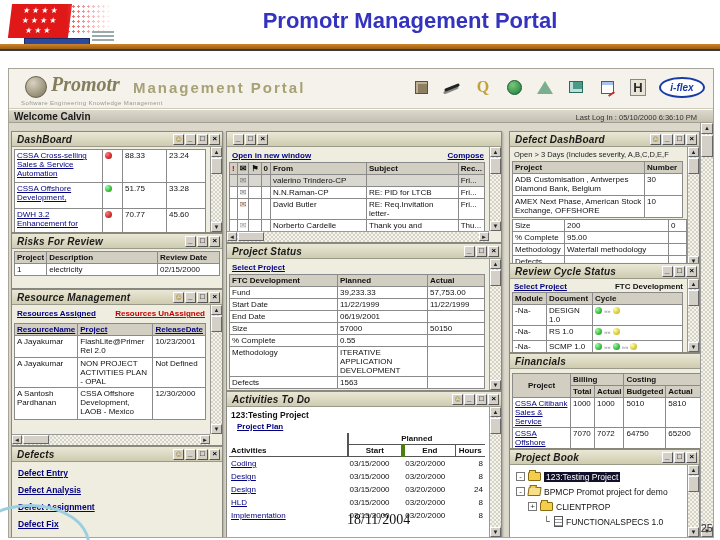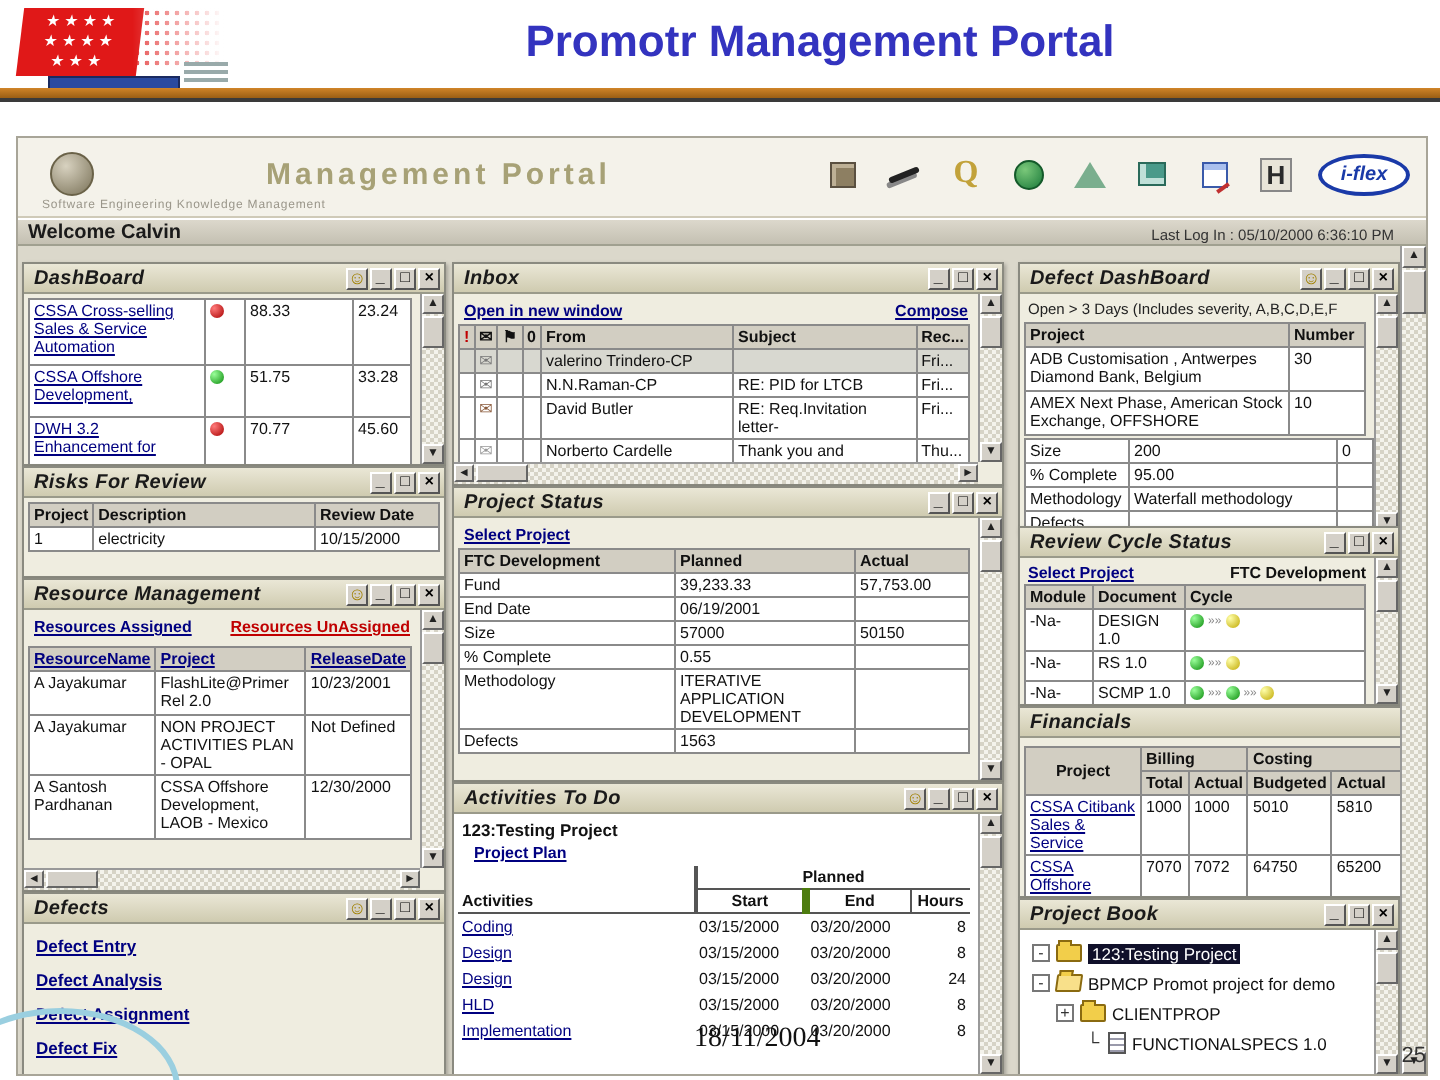--- a/index.html
+++ b/index.html
@@ -133,20 +133,21 @@
   <div class="strip"></div>
   <div class="cap"></div>
 </div>
 <div class="slide-title">Promotr Management Portal</div>
 <div class="divider"></div>
 
 <div class="portal">
 
   <div class="pheader">
     <div class="brand-globe"></div>
+    <div class="brand-name">Promotr</div>
     <div class="brand-tagline">Software Engineering Knowledge Management</div>
     <div class="brand-product">Management Portal</div>
     <div class="toolbar">
       <div class="tool">
           <span class="ico-cube"></span>
         </div>
       <div class="tool">
           <span class="ico-pen"></span>
         </div>
       <div class="tool">
@@ -183,21 +184,21 @@
       <span class="wb">_</span>
       <span class="wb">□</span>
       <span class="wb">×</span>
     </div>
     <div class="bd">
       <table class="t" style="width:calc(100% - 14px);">
         <tbody>
             <tr>
           <td style="width:88px; height:33px;"><a class="plink">CSSA Cross-selling Sales &amp; Service Automation</a></td>
           <td class="ctr" style="width:20px;"><span class="dot dot-red"></span></td>
-          <td class="num" style="width:54px;">88.33</td>
+          <td class="num" style="width:44px;">88.33</td>
           <td class="num">23.24</td>
         </tr>
         <tr>
           <td style="height:26px;"><a class="plink">CSSA Offshore Development,</a></td>
           <td class="ctr"><span class="dot dot-green"></span></td>
           <td class="num">51.75</td>
           <td class="num">33.28</td>
         </tr>
         <tr>
           <td style="height:24px;"><a class="plink">DWH 3.2 Enhancement for</a></td>
@@ -226,21 +227,21 @@
       <table class="t">
         <tbody>
             <tr>
           <th style="width:30px;">Project</th>
           <th>Description</th>
           <th style="width:62px;">Review Date</th>
         </tr>
         <tr>
           <td>1</td>
           <td>electricity</td>
-          <td>10/15/2000</td>
+          <td>02/15/2000</td>
         </tr>
       </tbody>
         </table>
     </div>
   </div>
 
   <div class="panel" style="left:2px; top:220px; width:212px; height:157px;">
     <div class="tb">
       <span class="ttl">Resource Management</span>
       <span class="wb sm">☺</span>
@@ -302,21 +303,20 @@
       <div><a class="blink">Defect Entry</a></div>
       <div><a class="blink">Defect Analysis</a></div>
       <div><a class="blink">Defect Assignment</a></div>
       <div><a class="blink">Defect Fix</a></div>
       <div><a class="blink">Defect Closure</a></div>
     </div>
   </div>
 
   <div class="panel" style="left:217px; top:62px; width:276px; height:112px;">
     <div class="tb">
-      <span class="ttl">Inbox</span>
       <span class="wb">_</span>
       <span class="wb">□</span>
       <span class="wb">×</span>
     </div>
     <div class="bd">
       <div class="links-row" style="width:calc(100% - 12px);">
         <a class="blink">Open in new window</a>
         <a class="blink">Compose</a>
       </div>
       <table class="t" style="width:calc(100% - 14px);">
@@ -396,20 +396,25 @@
           <th style="width:108px;">FTC Development</th>
           <th style="width:90px;">Planned</th>
           <th>Actual</th>
         </tr>
         <tr>
           <td>Fund</td>
           <td class="num">39,233.33</td>
           <td class="num">57,753.00</td>
         </tr>
         <tr>
+          <td>Start Date</td>
+          <td>11/22/1999</td>
+          <td>11/22/1999</td>
+        </tr>
+        <tr>
           <td>End Date</td>
           <td>06/19/2001</td>
           <td></td>
         </tr>
         <tr>
           <td>Size</td>
           <td>57000</td>
           <td>50150</td>
         </tr>
         <tr>

